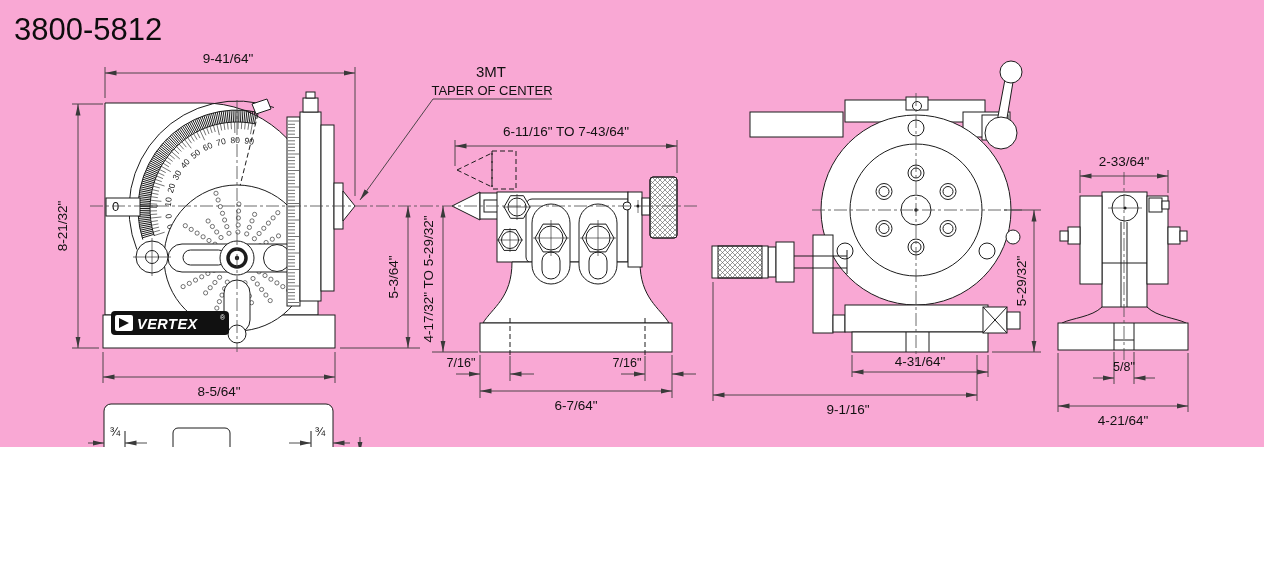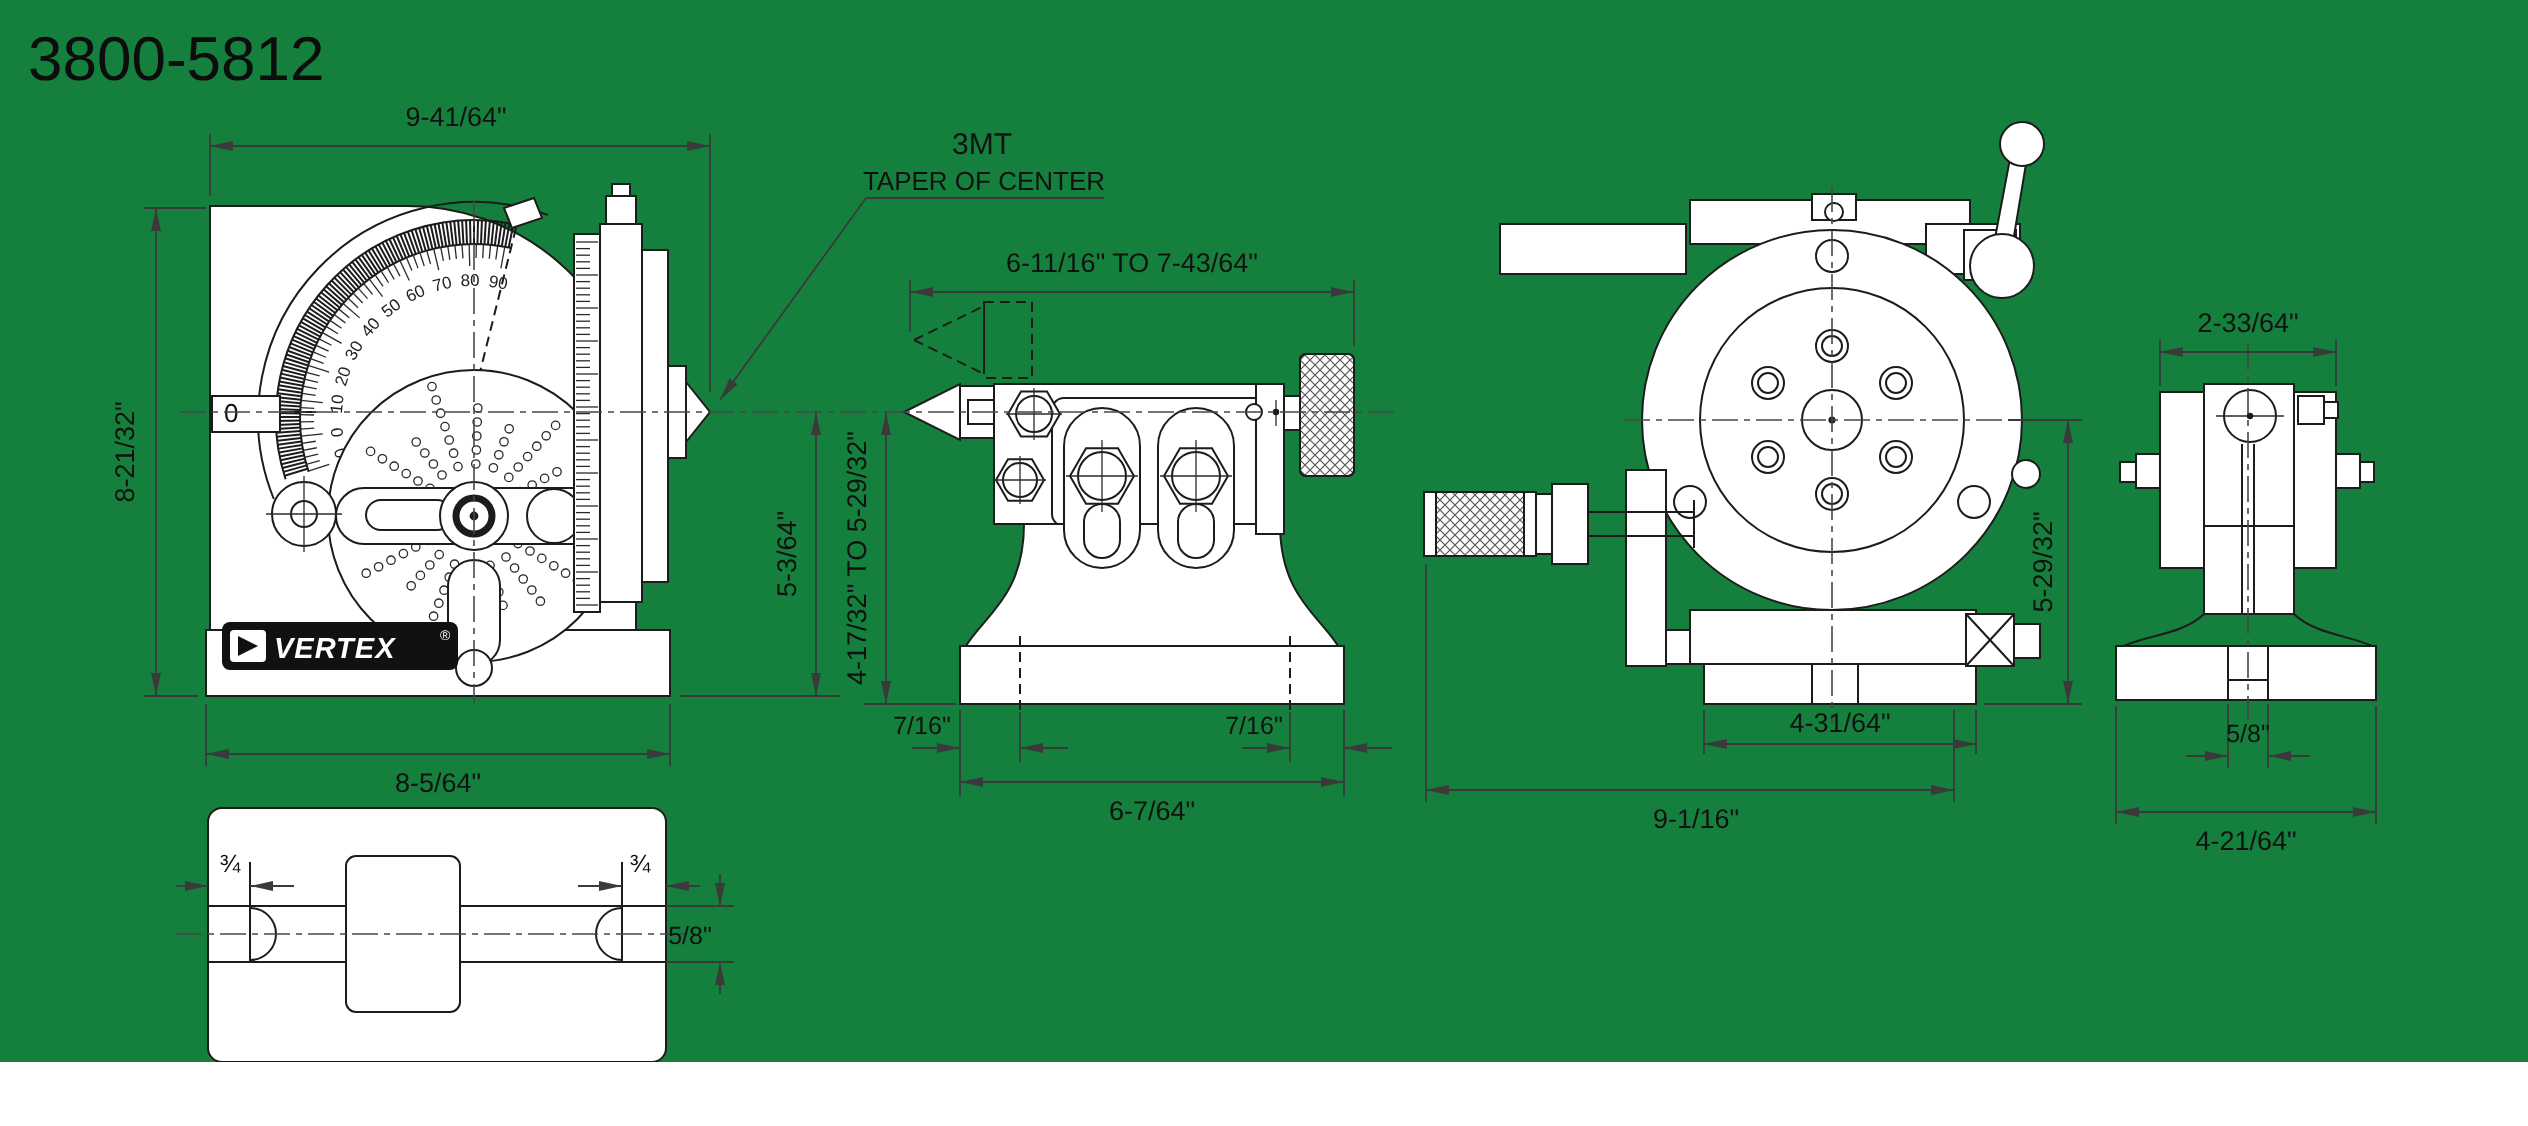--- a/index.html
+++ b/index.html
@@ -1,16 +1,16 @@
 <!DOCTYPE html>
 <html><head>
 <meta charset="utf-8">
 <style>
   html,body{margin:0;padding:0;background:#fff;}
-  #stage{position:relative;width:1264px;height:531px;background:#15803d;overflow:hidden;
+  #stage{position:relative;width:1264px;height:447px;background:#f9a8d4;overflow:hidden;
          font-family:"Liberation Sans",sans-serif;}
   svg{display:block}
   .part{fill:#ffffff;stroke:#1c1c1c;stroke-width:1;}
   .ln{fill:none;stroke:#1c1c1c;stroke-width:1;}
   .thin{fill:none;stroke:#2a2a2a;stroke-width:.65;}
   .thick{fill:none;stroke:#1c1c1c;stroke-width:3.5;}
   .fillk{fill:url(#knurl);stroke:#1c1c1c;stroke-width:1;}
   .dim{fill:none;stroke:#3a3a3a;stroke-width:.9;}
   .cl{fill:none;stroke:#474747;stroke-width:.8;stroke-dasharray:13 3 3 3;}
   .dash{stroke-dasharray:5 3;}

